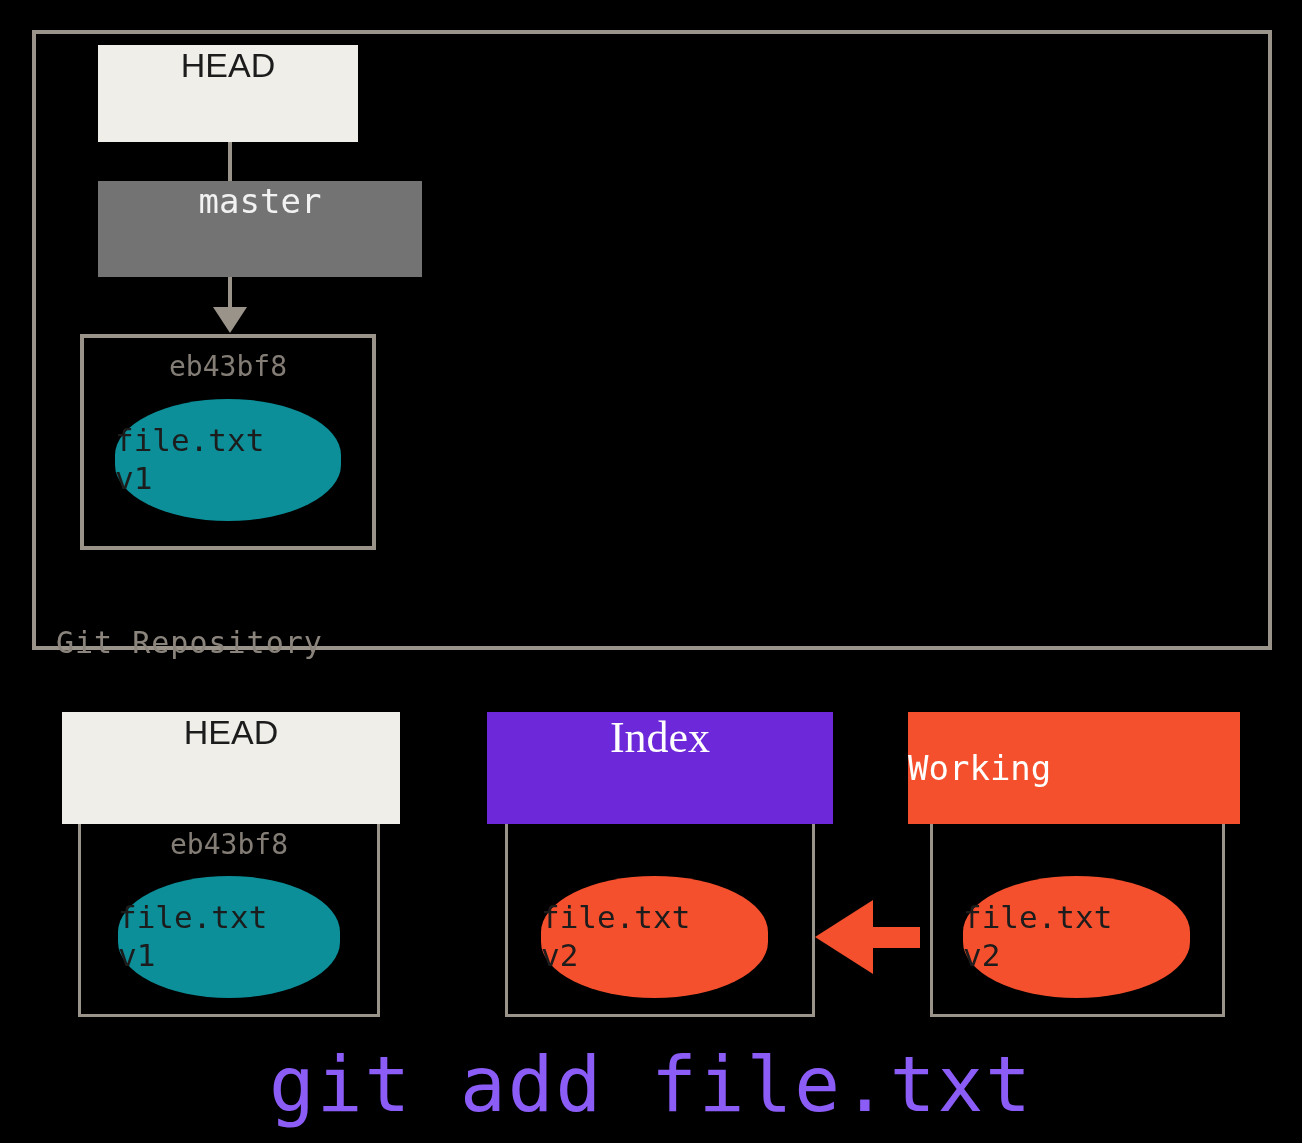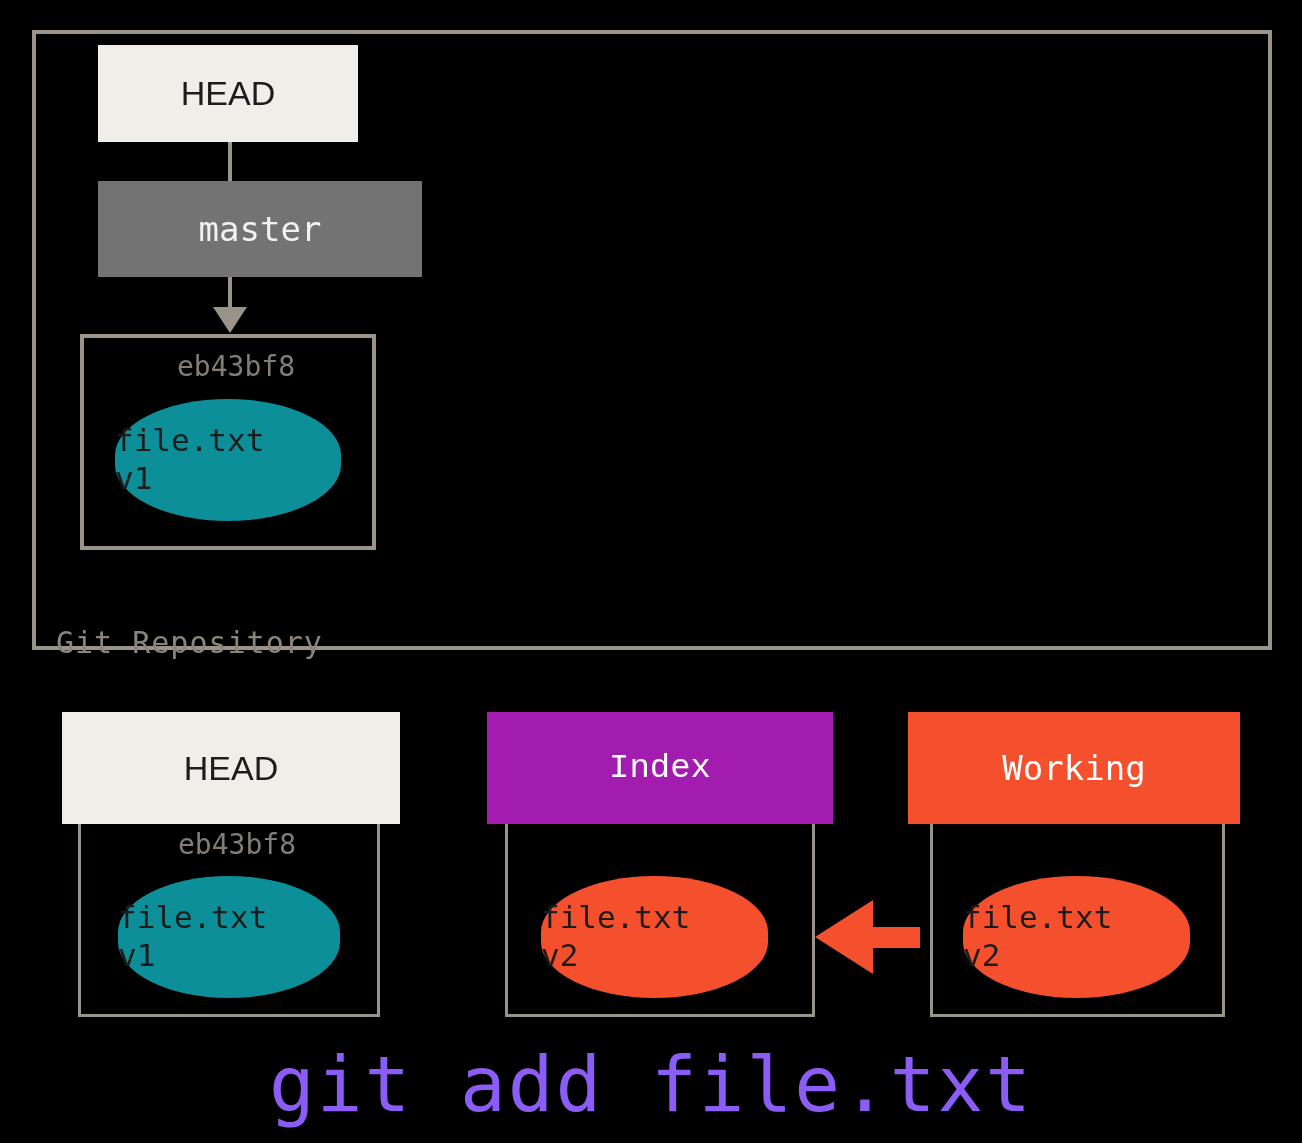--- a/index.html
+++ b/index.html
@@ -35,42 +35,42 @@
     color: #8a847c;
     letter-spacing: 1px;
     white-space: nowrap;
     font-family: "DejaVu Sans Mono", monospace;
   }
 
   
   .node-box {
     box-sizing: border-box;
     display: flex;
-    align-items: center;
+    align-items: flex-start;
     justify-content: center;
     text-align: center;
     line-height: 1.18;
   }
   .head-box {
     background: #efeee8;
     color: #1c1c1c;
     font-family: "Liberation Sans", sans-serif;
     font-size: 34px;
   }
   .master-box {
     background: #737373;
     color: #f2f2f2;
     font-family: "DejaVu Sans Mono", monospace;
     font-size: 34px;
   }
   .index-box {
-    background: #a21caf;
+    background: #6d28d9;
     color: #ffffff;
-    font-family: Liberation Mono, monospace;
-    font-size: 34px;
+    font-family: Liberation Serif, serif;
+    font-size: 44px;
   }
   .wd-box {
     background: #f4502e;
     color: #ffffff;
     font-family: "DejaVu Sans Mono", monospace;
     font-size: 34px;
   }
 
   
   .commit-frame {
@@ -81,21 +81,20 @@
     box-sizing: border-box;
     border: 3px solid #9a938a;
     border-top: none;
   }
   .commit-hash {
     font-family: "DejaVu Sans Mono", monospace;
     font-size: 28px;
     color: #837d75;
     text-align: center;
     white-space: nowrap;
-    padding-left: 8px;
   }
 
   
   .blob {
     box-sizing: border-box;
     border-radius: 50% / 46%;
     display: flex;
     flex-direction: column;
     justify-content: center;
     font-family: "DejaVu Sans Mono", monospace;

